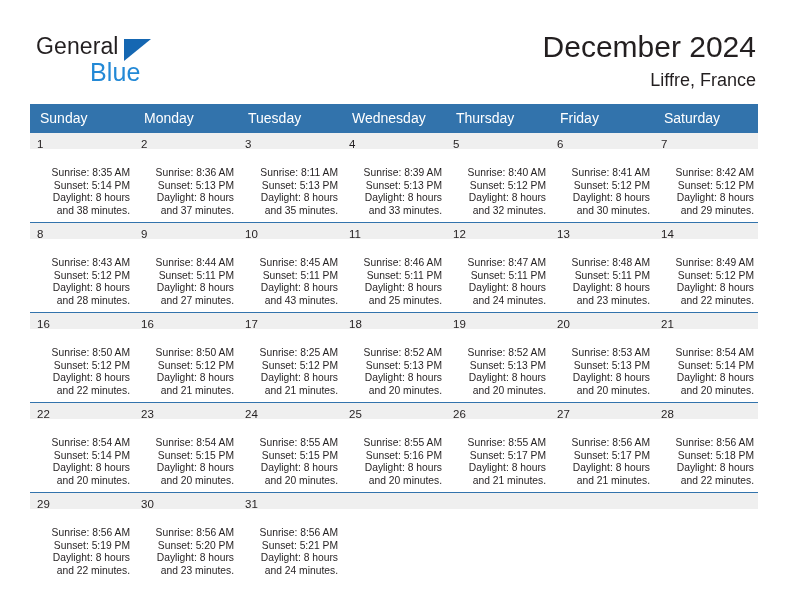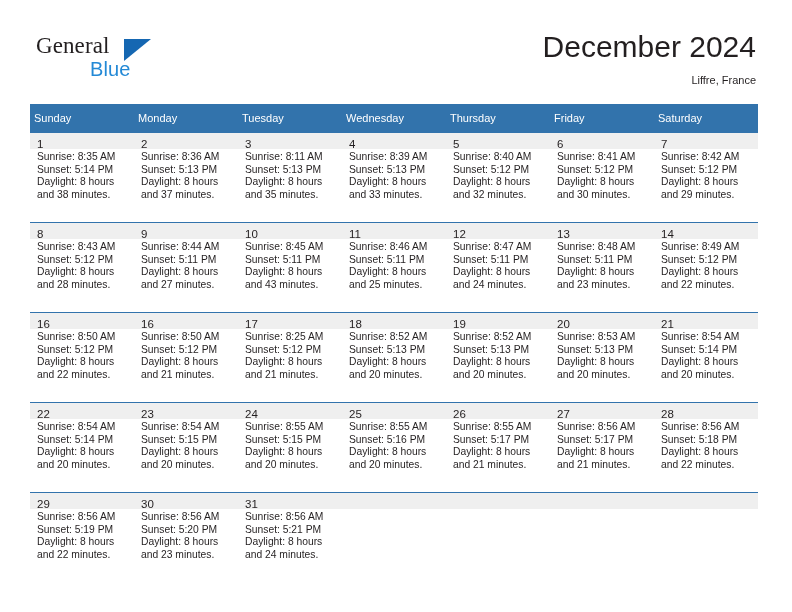--- a/index.html
+++ b/index.html
@@ -36,78 +36,78 @@
     width: 220px;
     height: 56px;
   }
   .brand-general {
     position: absolute;
     left: 0;
     top: 0;
     font-size: 23px;
     letter-spacing: 0.1px;
     color: #231f20;
-    font-family: Liberation Serif, serif;
+    font-family: Liberation Sans, sans-serif;
     text-align: right;
   }
   .brand-tri {
     position: absolute;
     left: 88px;
     top: 6px;
     width: 0;
     height: 0;
     border-left: 27px solid #1567b2;
     border-bottom: 22px solid transparent;
   }
   .brand-blue {
     position: absolute;
     left: 54px;
     top: 25px;
-    font-size: 20px;
+    font-size: 25px;
     color: #2389d6;
     letter-spacing: 0.1px;
   }
 
   .title-block {
     position: absolute;
     right: 36px;
     top: 28px;
     text-align: right;
   }
   .month-title {
     font-size: 30px;
     font-weight: normal;
     color: #231f20;
     line-height: 38px;
     white-space: nowrap;
   }
   .location {
-    font-size: 11px;
+    font-size: 18px;
     color: #231f20;
     line-height: 20px;
     margin-top: 4px;
     white-space: nowrap;
   }
 
   
   .calendar {
     position: absolute;
     left: 30px;
     top: 104px;
     width: 728px;
     border-collapse: collapse;
     table-layout: fixed;
   }
   .calendar th {
     background: #3273ac;
     color: #ffffff;
-    font-size: 11px;
+    font-size: 14px;
     font-weight: normal;
     text-align: left;
-    padding: 5px 0 5px 4px;
+    padding: 5px 0 5px 10px;
     height: 18px;
     border: none;
   }
   .calendar td {
     width: 104px;
     vertical-align: top;
     padding: 0;
     border: none;
     height: 90px;
   }
@@ -126,24 +126,25 @@
   .cell.empty .cell-inner {
     border-top: 1.4px solid #3273ac;
     background: #efefef;
   }
   .daynum {
     font-size: 11.5px;
     color: #231f20;
     line-height: 14px;
   }
   .details {
-    padding: 2px 4px 0 7px;
+    padding: 18px 4px 0 7px;
     font-size: 10.3px;
     line-height: 12.6px;
     color: #231f20;
+    text-align: right;
   }
   .details div {
     white-space: nowrap;
   }
 </style>
 </head>
 <body>
 
 <div class="page">
 

